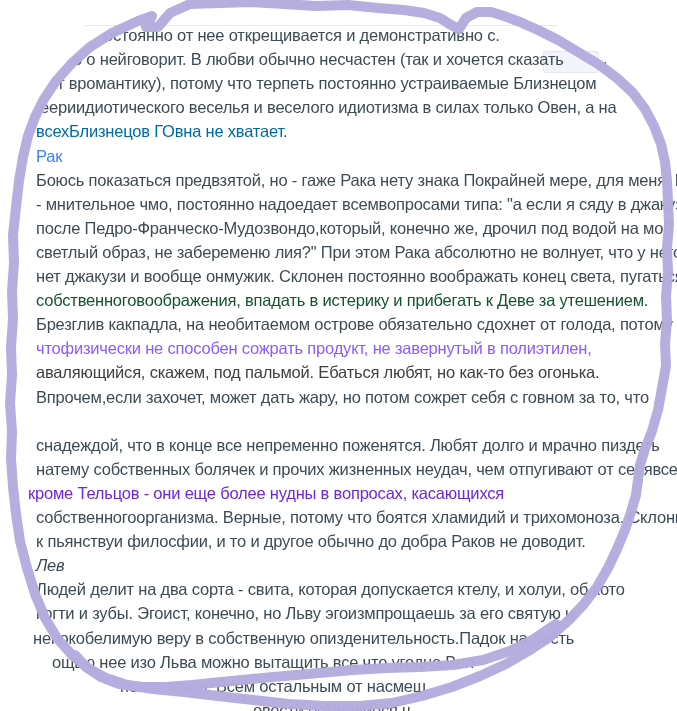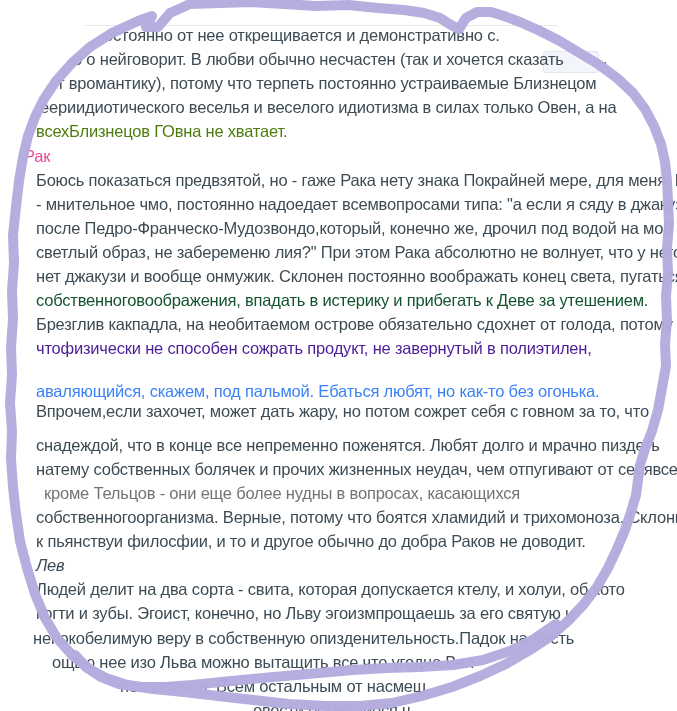--- a/index.html
+++ b/index.html
@@ -53,35 +53,35 @@
   <div class="divider"></div>
 
   <div class="ghost-box"></div>
   <span class="after-dot">.</span>
 
   <div class="text-layer" id="text-layer">
       <div class="text-line" style="left: 104px; top: 24px; color: rgb(61, 75, 84);">остоянно от нее открещивается и демонстративно с.</div>
       <div class="text-line" style="left: 73px; top: 48px; color: rgb(61, 75, 84);">о о нейговорит. В любви обычно несчастен (так и хочется сказать</div>
       <div class="text-line" style="left: 57px; top: 72px; color: rgb(61, 75, 84);">т вромантику), потому что терпеть постоянно устраиваемые Близнецом</div>
       <div class="text-line" style="left: 40px; top: 96px; color: rgb(61, 75, 84);">еериидиотического веселья и веселого идиотизма в силах только Овен, а на</div>
-      <div class="text-line" style="left: 36px; top: 120px; color: #4d7c0f;">всехБлизнецов ГОвна не хватает.</div>
-      <div class="text-line" style="left: 24px; top: 145px; color: #ec4899;">Рак</div>
+      <div class="text-line" style="left: 36px; top: 120px; color: #0369a1;">всехБлизнецов ГОвна не хватает.</div>
+      <div class="text-line" style="left: 36px; top: 145px; color: #3b82f6;">Рак</div>
       <div class="text-line" style="left: 36px; top: 169px; color: rgb(61, 75, 84);">Боюсь показаться предвзятой, но - гаже Рака нету знака Покрайней мере, для меня. Рак</div>
       <div class="text-line" style="left: 36px; top: 193px; color: rgb(61, 75, 84);">- мнительное чмо, постоянно надоедает всемвопросами типа: "а если я сяду в джакузи</div>
       <div class="text-line" style="left: 36px; top: 217px; color: rgb(61, 75, 84);">после Педро-Франческо-Мудозвондо,который, конечно же, дрочил под водой на мой</div>
       <div class="text-line" style="left: 36px; top: 241px; color: rgb(61, 75, 84);">светлый образ, не забеременю лия?" При этом Рака абсолютно не волнует, что у него</div>
       <div class="text-line" style="left: 36px; top: 265px; color: rgb(61, 75, 84);">нет джакузи и вообще онмужик. Склонен постоянно воображать конец света, пугаться</div>
       <div class="text-line" style="left: 36px; top: 289px; color: #14532d;">собственноговоображения, впадать в истерику и прибегать к Деве за утешением.</div>
       <div class="text-line" style="left: 36px; top: 313px; color: rgb(61, 75, 84);">Брезглив какпадла, на необитаемом острове обязательно сдохнет от голода, потому</div>
-      <div class="text-line" style="left: 36px; top: 337px; color: #4c1d95;">чтофизически не способен сожрать продукт, не завернутый в полиэтилен,</div>
-      <div class="text-line" style="left: 36px; top: 380px; color: #3b82f6;">аваляющийся, скажем, под пальмой. Ебаться любят, но как-то без огонька.</div>
-      <div class="text-line" style="left: 36px; top: 386px; color: rgb(61, 75, 84); margin-top: 14px;">Впрочем,если захочет, может дать жару, но потом сожрет себя с говном за то, что</div>
+      <div class="text-line" style="left: 36px; top: 337px; color: #8b5cf6;">чтофизически не способен сожрать продукт, не завернутый в полиэтилен,</div>
+      <div class="text-line" style="left: 36px; top: 361px; color: #404040;">аваляющийся, скажем, под пальмой. Ебаться любят, но как-то без огонька.</div>
+      <div class="text-line" style="left: 36px; top: 386px; color: rgb(61, 75, 84);">Впрочем,если захочет, может дать жару, но потом сожрет себя с говном за то, что</div>
       <div class="text-line" style="left: 36px; top: 434px; color: rgb(61, 75, 84);">снадеждой, что в конце все непременно поженятся. Любят долго и мрачно пиздеть</div>
       <div class="text-line" style="left: 36px; top: 458px; color: rgb(61, 75, 84);">натему собственных болячек и прочих жизненных неудач, чем отпугивают от себявсех,</div>
-      <div class="text-line" style="left: 44px; top: 482px; color: #737373;">кроме Тельцов - они еще более нудны в вопросах, касающихся</div>
+      <div class="text-line" style="left: 28px; top: 482px; color: #6d28d9;">кроме Тельцов - они еще более нудны в вопросах, касающихся</div>
       <div class="text-line" style="left: 36px; top: 506px; color: rgb(61, 75, 84);">собственногоорганизма. Верные, потому что боятся хламидий и трихомоноза. Склонны</div>
       <div class="text-line" style="left: 36px; top: 530px; color: rgb(61, 75, 84); text-align: center;">к пьянствуи филосфии, и то и другое обычно до добра Раков не доводит.</div>
       <div class="text-line" style="left: 36px; top: 554px; color: rgb(61, 75, 84); font-style: italic;">Лев</div>
       <div class="text-line" style="left: 36px; top: 578px; color: rgb(61, 75, 84);">Людей делит на два сорта - свита, которая допускается ктелу, и холуи, об кото</div>
       <div class="text-line" style="left: 36px; top: 602px; color: rgb(61, 75, 84);">когти и зубы. Эгоист, конечно, но Льву эгоизмпрощаешь за его святую и</div>
       <div class="text-line" style="left: 33px; top: 627px; color: rgb(61, 75, 84);">непокобелимую веру в собственную опизденительность.Падок на лесть</div>
       <div class="text-line" style="left: 52px; top: 651px; color: rgb(61, 75, 84);">ощью нее изо Льва можно вытащить все что угодно.Вел</div>
       <div class="text-line" style="left: 120px; top: 675px; color: rgb(61, 75, 84);">посмеяться. Всем остальным от насмеш</div>
       <div class="text-line" style="left: 253px; top: 699px; color: rgb(61, 75, 84);">овести оставшиеся ч</div>
     </div>

